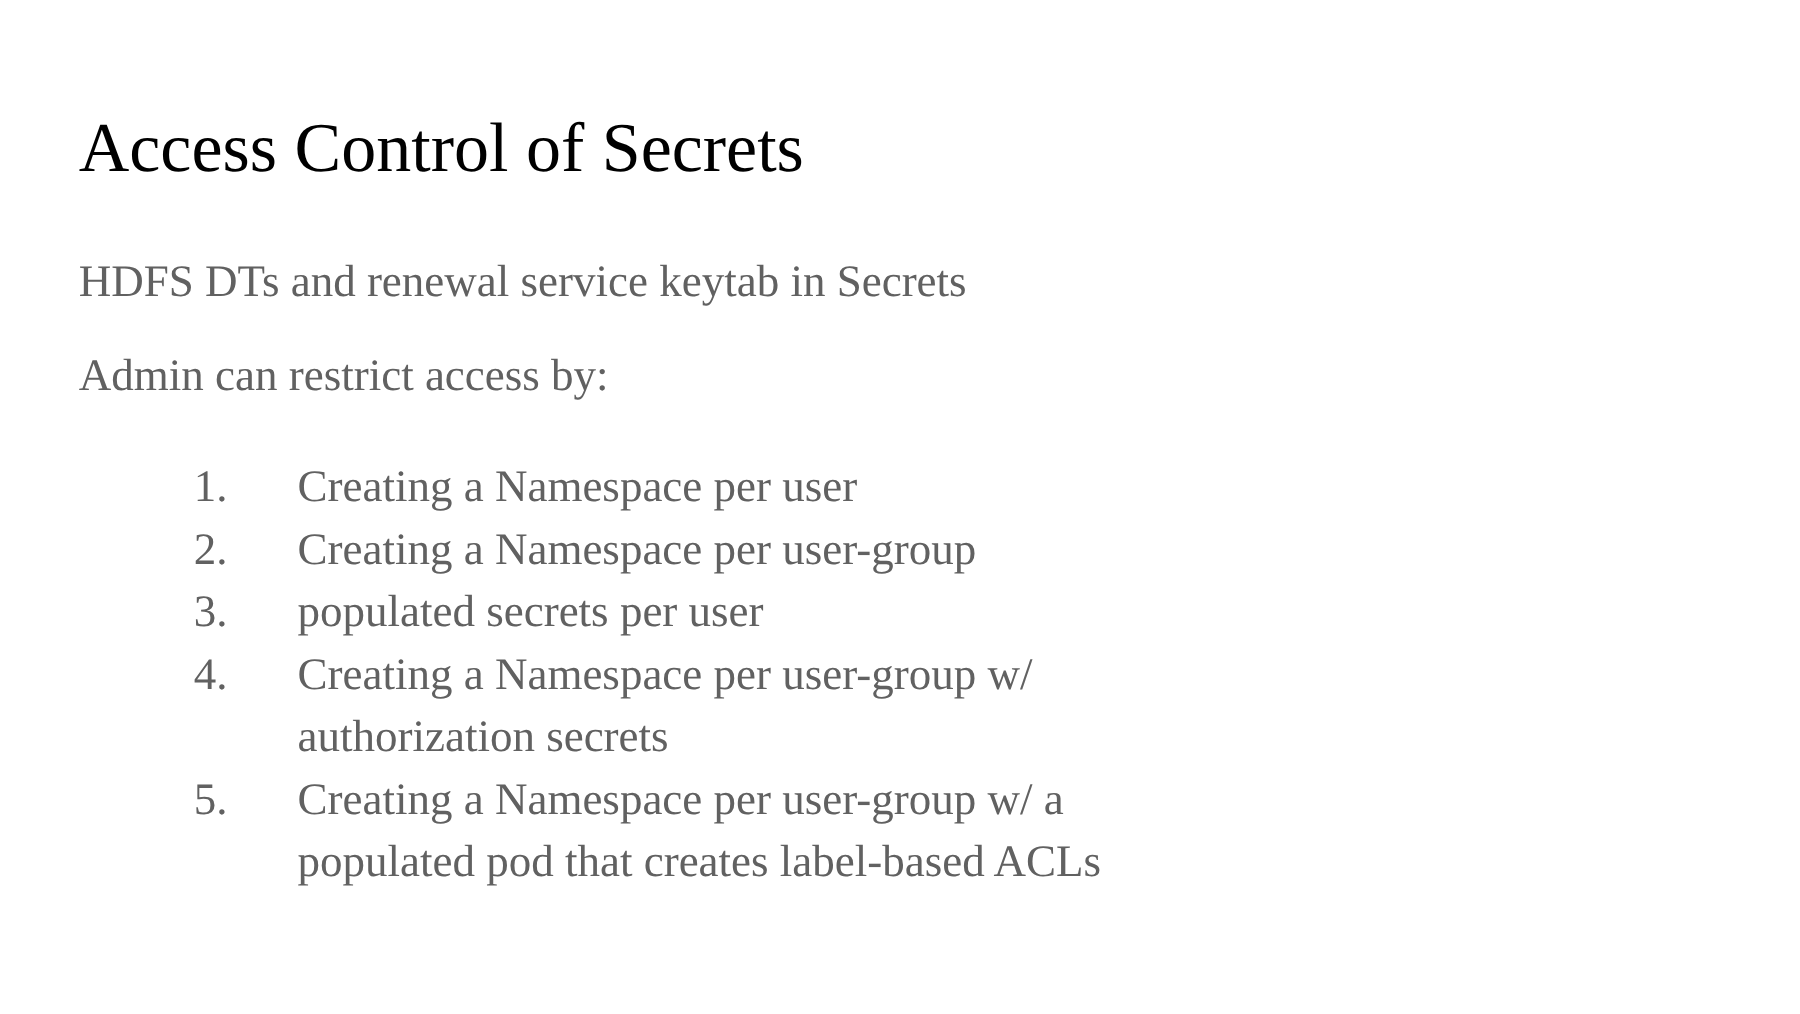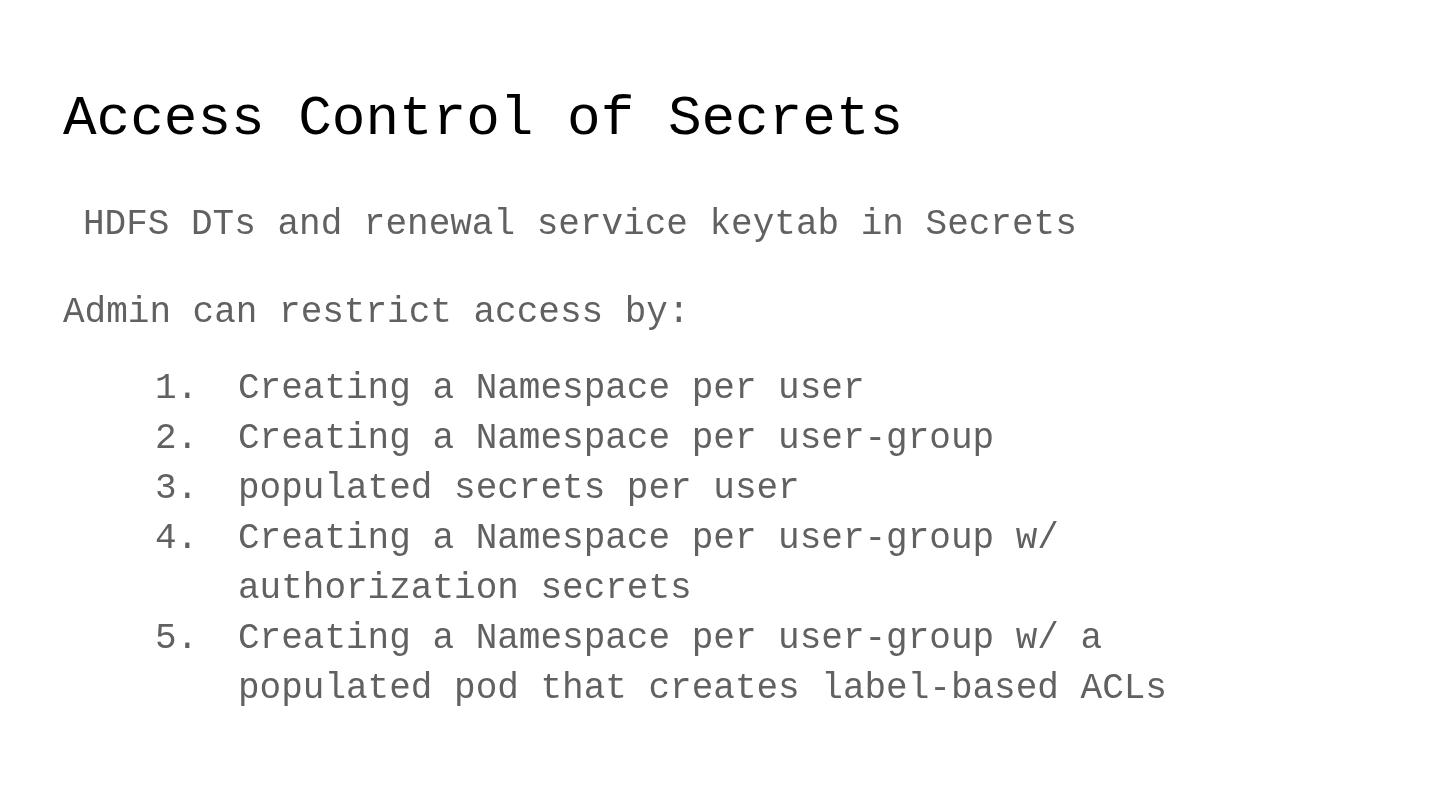--- a/index.html
+++ b/index.html
@@ -5,21 +5,21 @@
   html, body {
     margin: 0;
     padding: 0;
     background: #ffffff;
   }
   .slide {
     position: relative;
     width: 1440px;
     height: 811px;
     background: var(--background, #ffffff);
-    font-family: Liberation Mono, monospace;
+    font-family: Liberation Serif, serif;
     overflow: hidden;
   }
   .slide-title {
     position: absolute;
     left: 63px;
     top: 86px;
     margin: 0;
     font-size: 56px;
     font-weight: 400;
     line-height: 1.2;
@@ -29,22 +29,22 @@
   .body-text {
     position: absolute;
     left: 63px;
     margin: 0;
     font-size: 36px;
     font-weight: 400;
     line-height: 50px;
     color: var(--body-text, #616161);
     white-space: nowrap;
   }
-  .para-1 { top: 200px; margin-left: 20px; }
-  .para-2 { top: 288px; text-align: center; }
+  .para-1 { top: 200px; }
+  .para-2 { top: 275px; text-align: center; }
   .numbered-list {
     position: absolute;
     left: 155px;
     top: 364px;
     font-size: 36px;
     font-weight: 400;
     line-height: 50px;
     color: var(--body-text, #616161);
   }
   .list-row {

